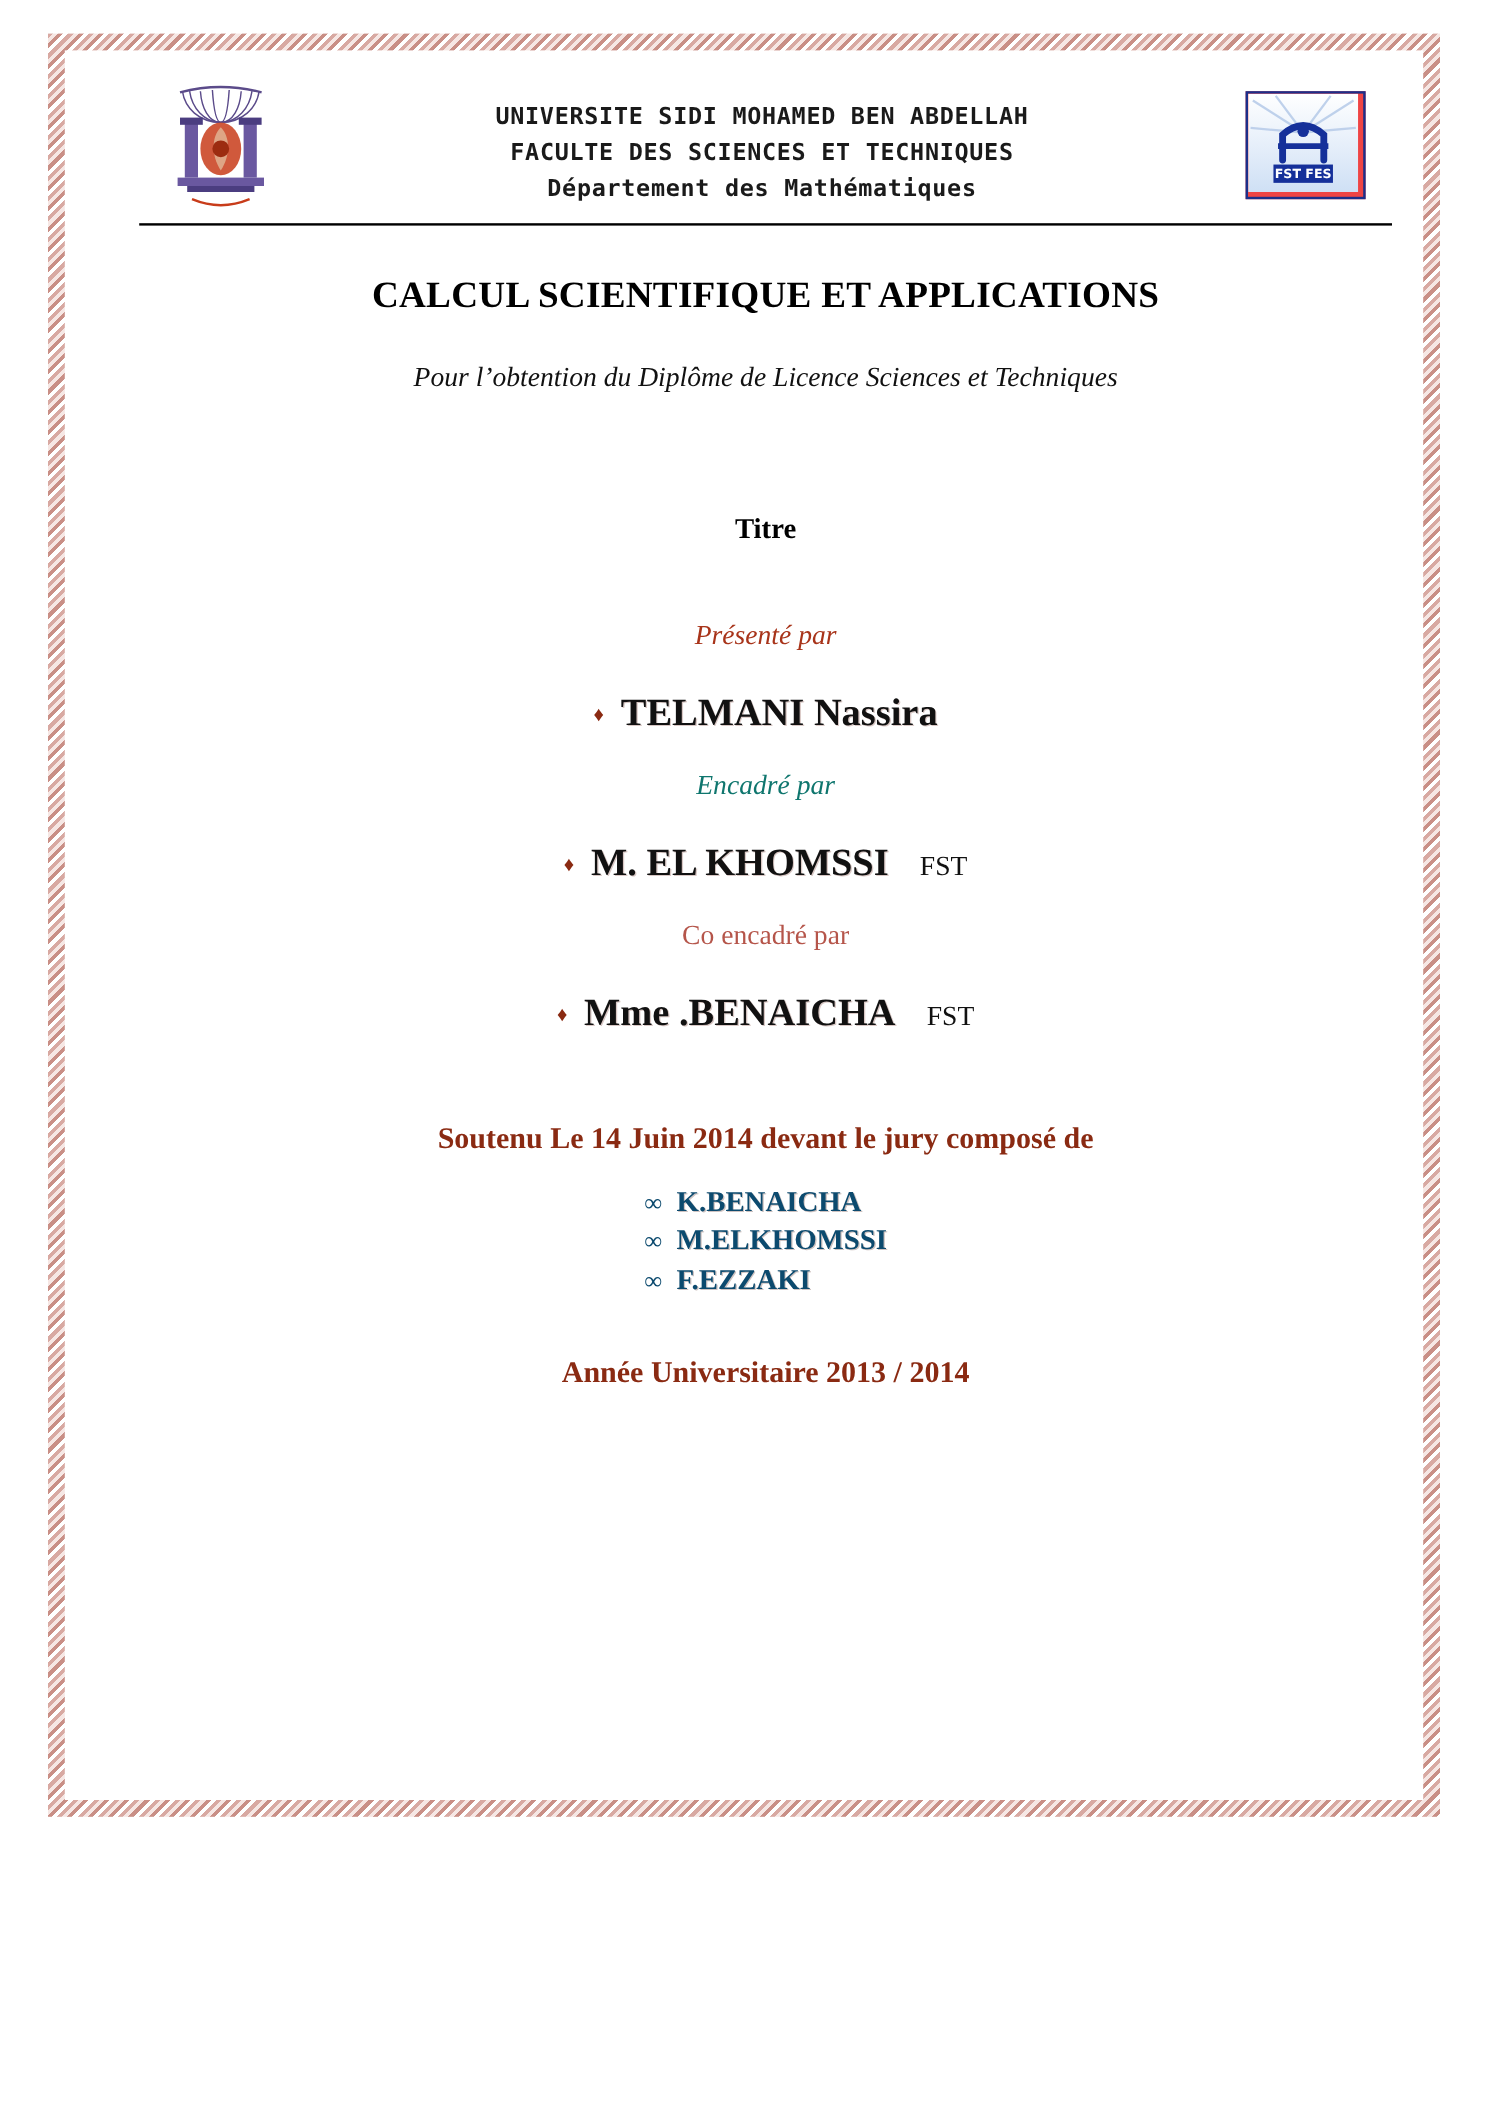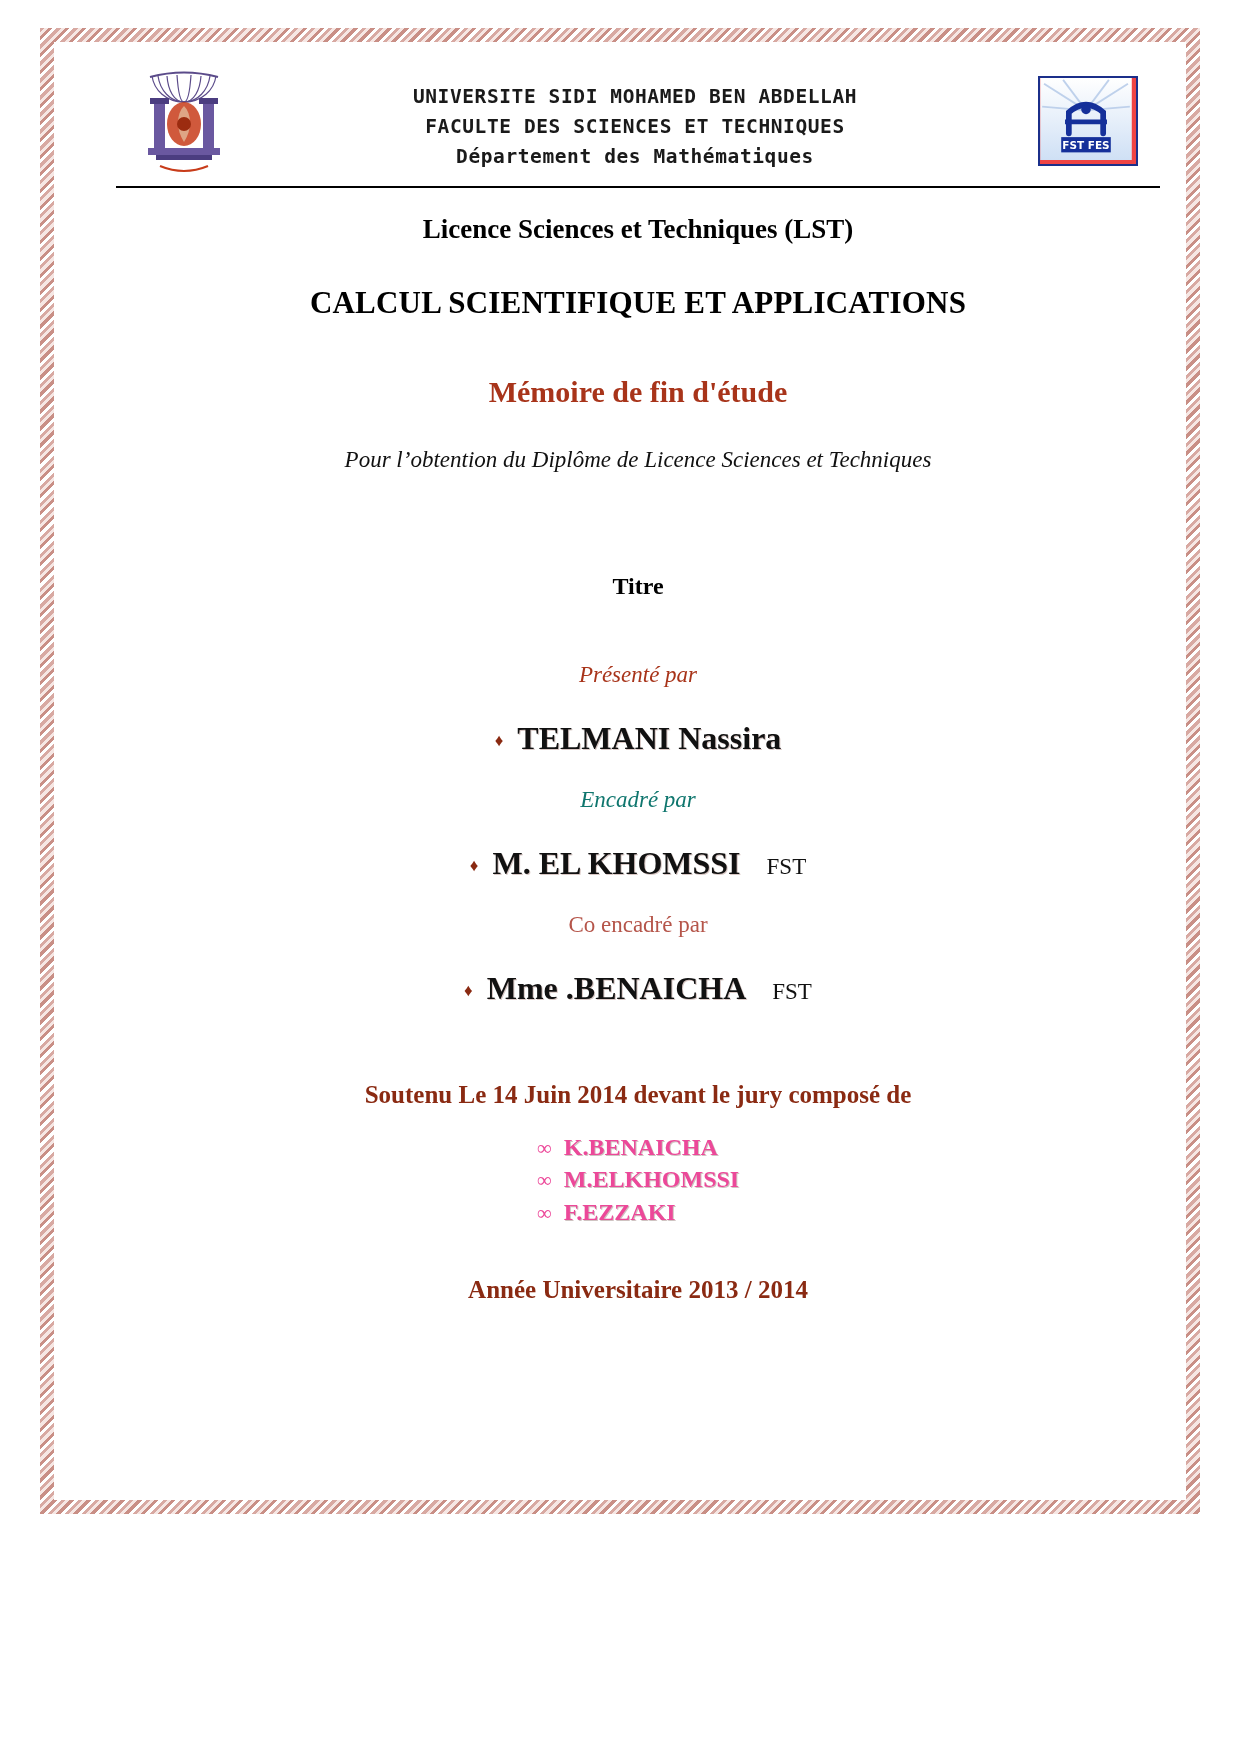--- a/index.html
+++ b/index.html
@@ -201,21 +201,21 @@
   }
 
   .jury-list {
     margin-top: 22px;
     text-align: center;
   }
   .jury-item {
     font-weight: bold;
     font-size: 24px;
     line-height: 1.35;
-    color: #ec4899;
+    color: #0c4a6e;
     text-shadow: 1px 1px 0 #cfc3c1;
     display: block;
   }
   .jury-item .inf {
     font-weight: normal;
     font-size: 21px;
     margin-right: 12px;
     text-shadow: none;
   }
   .jury-inner {
@@ -303,25 +303,23 @@
         <circle cx="48" cy="33" r="5" fill="#15309a"></circle>
 
         <rect x="22" y="62" width="52" height="16" fill="#15309a"></rect>
         <text x="48" y="74" text-anchor="middle" font-family="DejaVu Sans, sans-serif" font-size="11" font-weight="bold" fill="#ffffff">FST FES</text>
       </svg>
     </div>
   </div>
 
   <div class="header-rule"></div>
 
-  <div class="line-lst">Licence Sciences et Techniques (LST)</div>
 
   <div class="line-title-main">CALCUL SCIENTIFIQUE ET APPLICATIONS</div>
 
-  <div class="line-memoire">Mémoire de fin d'étude</div>
 
   <div class="line-pour">Pour l’obtention du Diplôme de Licence Sciences et Techniques</div>
 
   <div class="line-titre">Titre</div>
 
 
   <div class="line-presente">Présenté par</div>
 
   <div class="person-row">
     <span class="diamond">♦</span>

